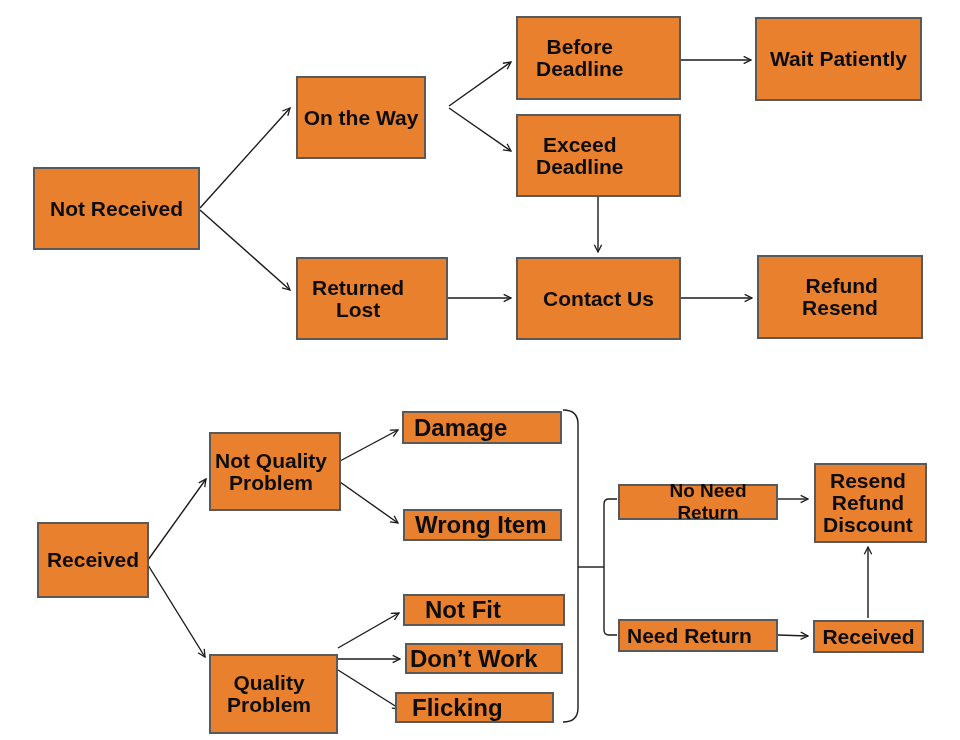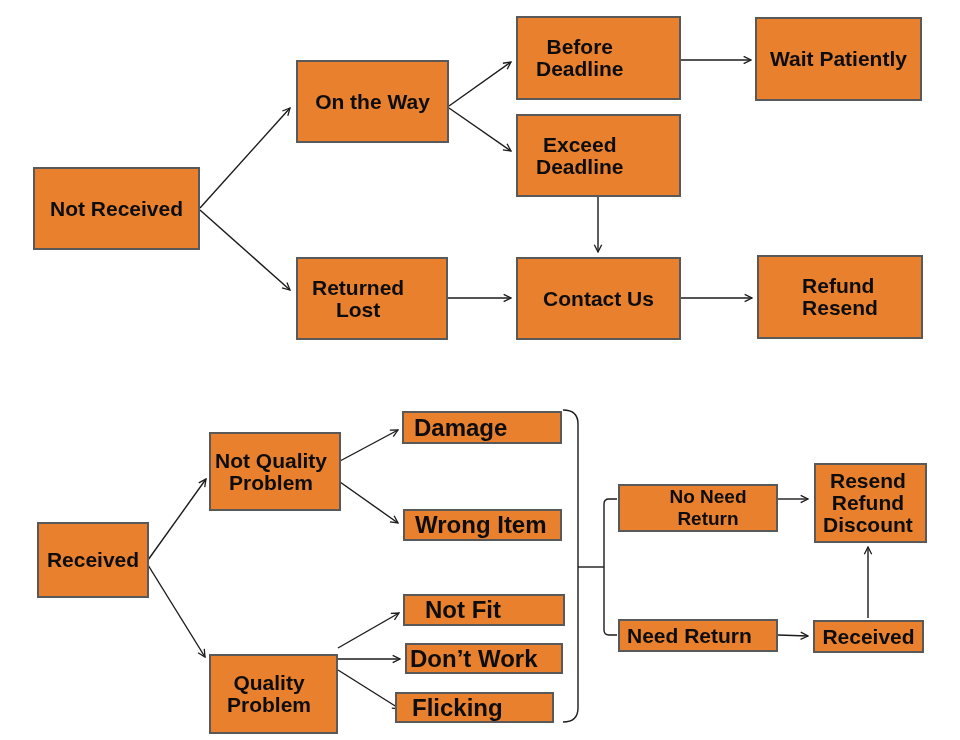--- a/index.html
+++ b/index.html
@@ -30,21 +30,21 @@
     background:var(--box-fill);
     border:2px solid var(--box-border);
     color:var(--text-color);
     font-weight:700;
     font-size:21px;
     line-height:22px;
     display:flex;
     align-items:center;
     justify-content:center;
     white-space:pre-line;
-    text-align:left;
+    text-align:right;
   }
   .node.left{
     justify-content:flex-start;
     text-align:center;
   }
   .f20{font-size:24px;}
   .f19{font-size:19px;}
 </style>
 </head>
 <body>
@@ -77,21 +77,21 @@
     <line x1="778" y1="499" x2="808" y2="499" marker-end="url(#arw)"></line>
     <line x1="778" y1="635" x2="808" y2="636" marker-end="url(#arw)"></line>
     <line x1="868" y1="618" x2="868" y2="547" marker-end="url(#arw)"></line>
 
     <path d="M563,410 Q578,410 578,424 L578,708 Q578,722 563,722"></path>
     <path d="M578,567 L604,567"></path>
     <path d="M617,499 L609,499 Q604,499 604,504 L604,630 Q604,635 609,635 L617,635"></path>
   </svg>
 
   <div class="node" style="left:33px;top:167px;width:167px;height:83px">Not Received</div>
-  <div class="node" style="left:296px;top:60px;width:153px;height:83px">On the Way</div>
+  <div class="node" style="left:296px;top:76px;width:130px;height:83px">On the Way</div>
   <div class="node left" style="left:516px;top:16px;width:165px;height:84px;padding-left:18px">Before
 Deadline</div>
   <div class="node" style="left:755px;top:17px;width:167px;height:84px">Wait Patiently</div>
   <div class="node left" style="left:516px;top:114px;width:165px;height:83px;padding-left:18px">Exceed
 Deadline</div>
   <div class="node" style="left:516px;top:257px;width:165px;height:83px">Contact Us</div>
   <div class="node left" style="left:296px;top:257px;width:152px;height:83px;padding-left:14px">Returned
 Lost</div>
   <div class="node" style="left:757px;top:255px;width:166px;height:84px">Refund
 Resend</div>
@@ -99,20 +99,20 @@
   <div class="node" style="left:37px;top:522px;width:112px;height:76px">Received</div>
   <div class="node left" style="left:209px;top:432px;width:132px;height:79px;padding-left:4px">Not Quality
 Problem</div>
   <div class="node left" style="left:209px;top:654px;width:129px;height:80px;padding-left:16px">Quality
 Problem</div>
   <div class="node left f20" style="left:402px;top:411px;width:160px;height:33px;padding-left:10px">Damage</div>
   <div class="node left f20" style="left:403px;top:509px;width:159px;height:32px;padding-left:10px">Wrong Item</div>
   <div class="node left f20" style="left:403px;top:594px;width:162px;height:32px;padding-left:20px">Not Fit</div>
   <div class="node left f20" style="left:405px;top:643px;width:158px;height:31px;padding-left:3px">Don’t Work</div>
   <div class="node left f20" style="left:395px;top:692px;width:159px;height:31px;padding-left:15px">Flicking</div>
-  <div class="node left f19" style="left:618px;top:484px;width:160px;height:48px;padding-left:20px">No Need Return</div>
+  <div class="node left f19" style="left:618px;top:484px;width:160px;height:36px;padding-left:20px">No Need Return</div>
   <div class="node left" style="left:618px;top:619px;width:160px;height:33px;padding-left:7px">Need Return</div>
   <div class="node left" style="left:814px;top:463px;width:113px;height:80px;padding-left:7px">Resend
 Refund
 Discount</div>
   <div class="node" style="left:813px;top:620px;width:111px;height:33px">Received</div>
 
 </div>
 
 </body></html>

